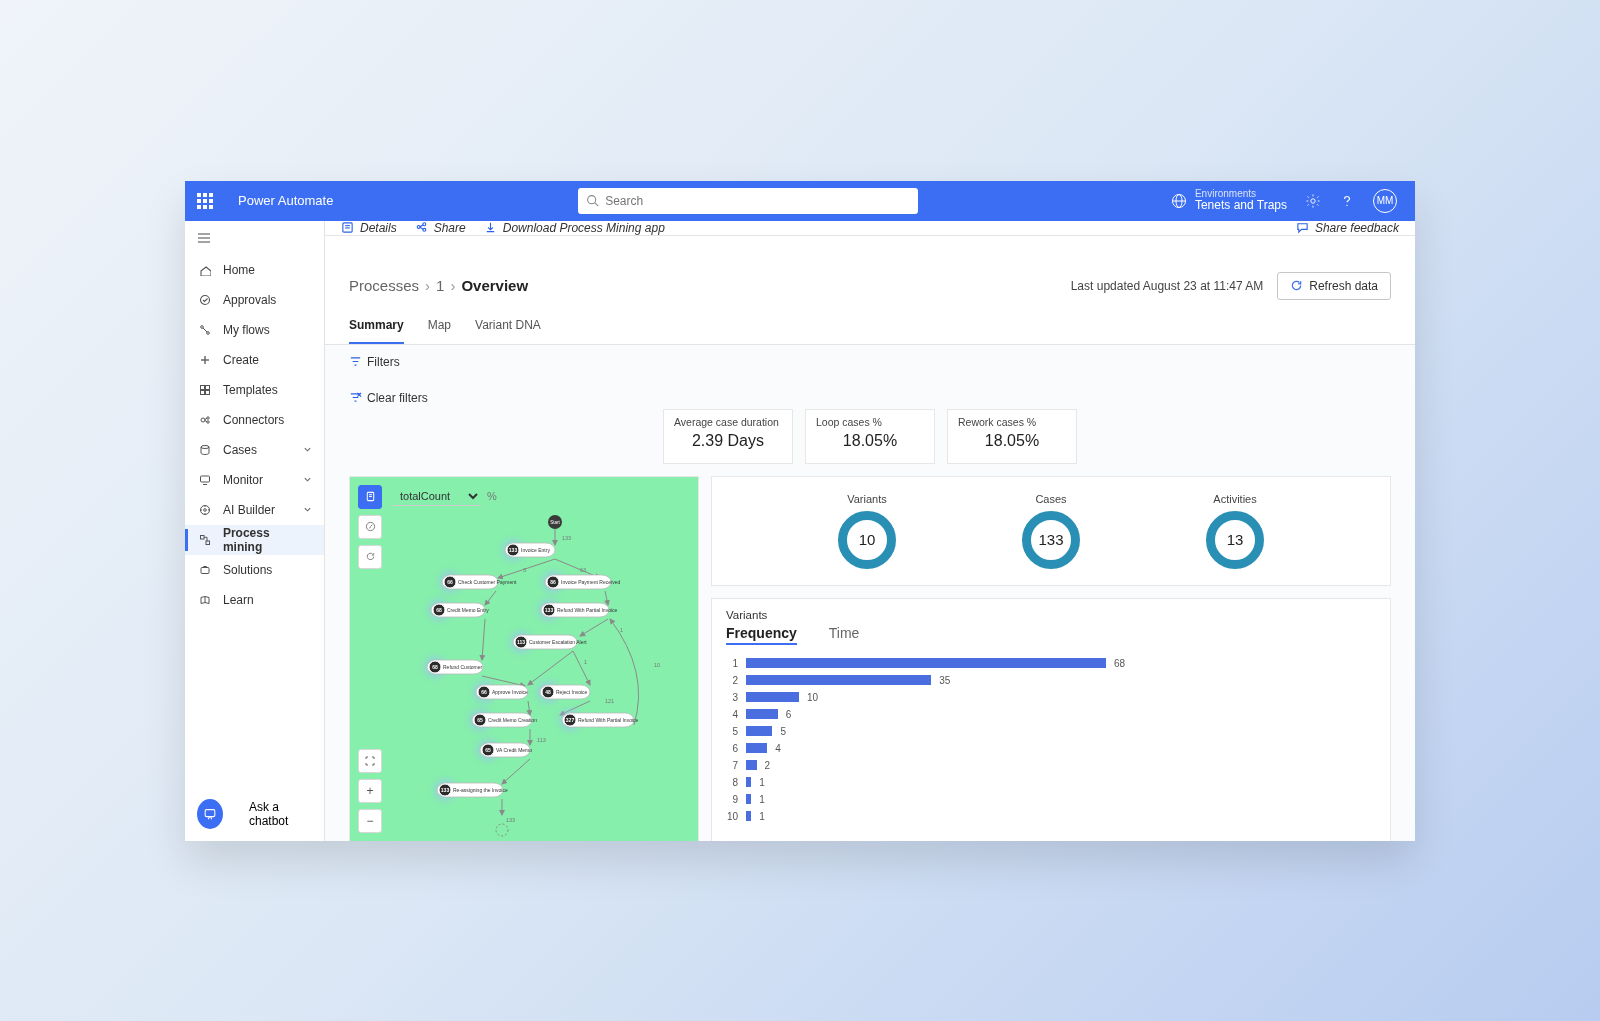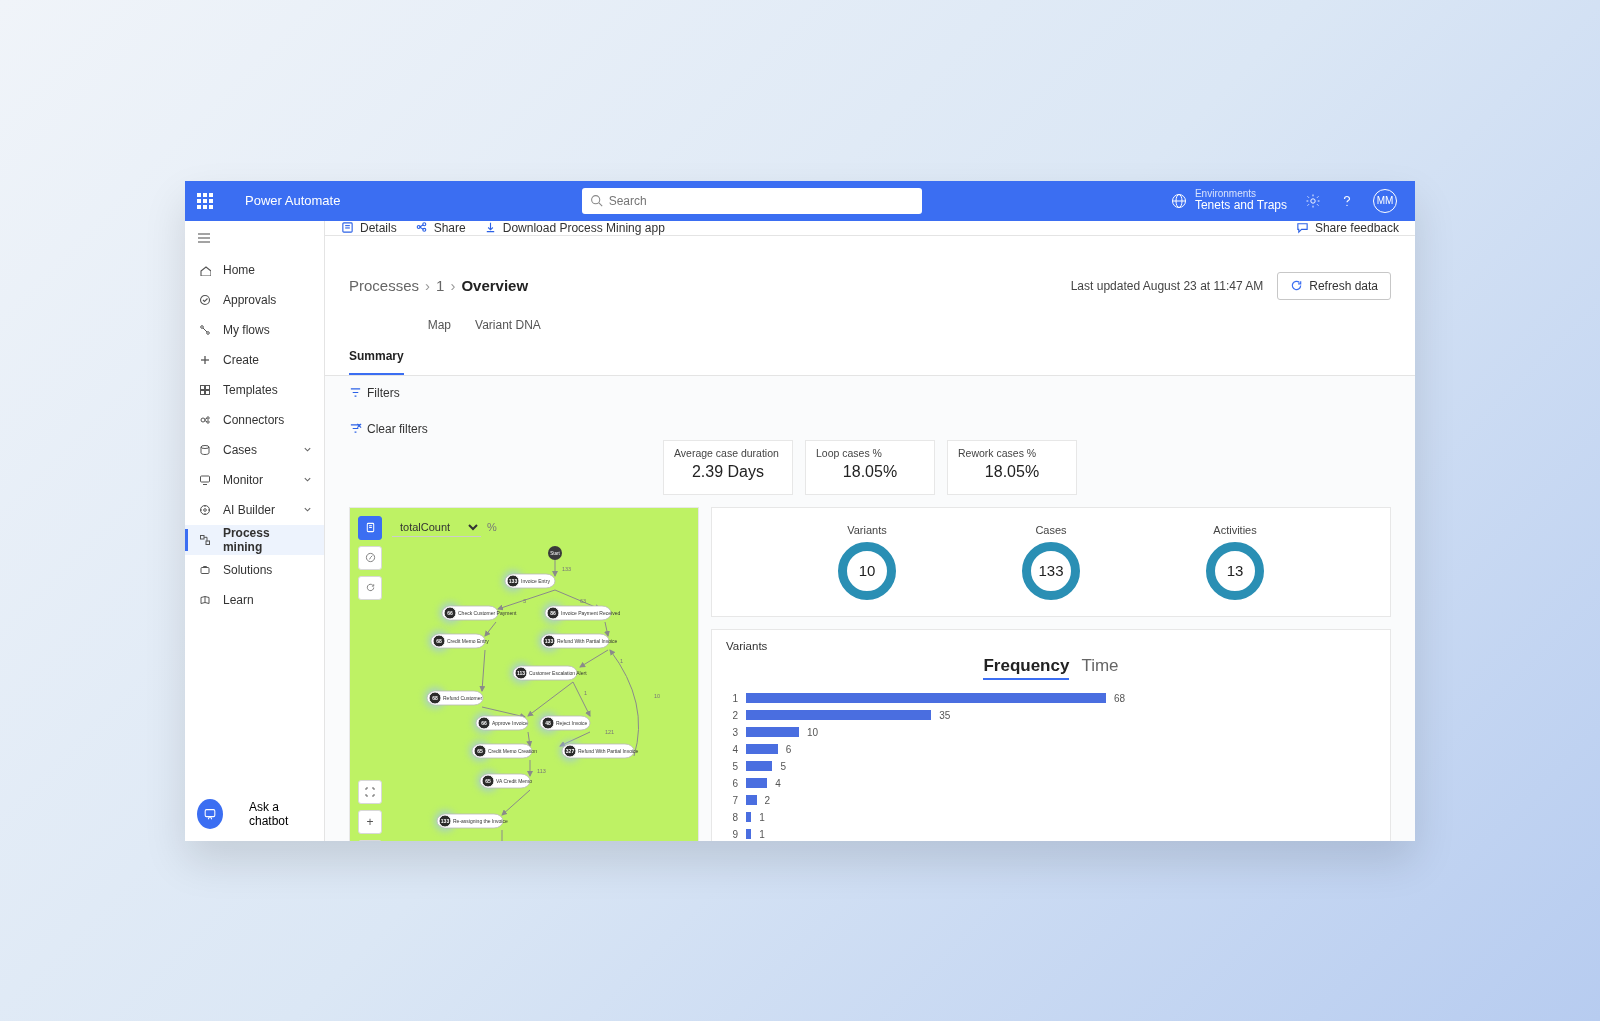--- a/index.html
+++ b/index.html
@@ -18,21 +18,21 @@
   overflow: hidden;
 }
 .topbar {
   height: 40px; background: #3b6ef2;
   display: flex; align-items: center; color: #fff;
   font-size: 13px;
 }
 .waffle { width:40px; display:flex; align-items:center; justify-content:center; }
 .waffle-grid { display:grid; grid-template-columns:repeat(3,4px); grid-template-rows:repeat(3,4px); gap:2px;}
 .waffle-grid span { background:#fff; width:4px; height:4px; }
-.topbar-title { margin-left:20px; font-weight:500; }
+.topbar-title { margin-left:13px; font-weight:500; }
 .search-wrap { flex:1; display:flex; justify-content:center; }
 .search {
   width: 340px; height:26px; background:#fff; border-radius:3px;
   display:flex; align-items:center; padding:0 8px; color:#666;
 }
 .search svg { margin-right:6px; }
 .search input { border:none; outline:none; font-size:12px; flex:1; color:#666; background:transparent; }
 .topbar-right { display:flex; align-items:center; gap:18px; padding:0 18px 0 8px; font-size:11px; }
 .env-block { display:flex; align-items:center; gap:8px; }
 .env-text .env-label { font-size:10px; opacity:.8; line-height:1.1;}
@@ -46,41 +46,41 @@
 .nav-item { height:30px; display:flex; align-items:center; padding:0 12px; gap:10px; color:#333; cursor:pointer; position:relative;}
 .nav-item.active { background:#edf3fd; font-weight:600; color:#323130;}
 .nav-item.active::before { content:""; position:absolute; left:0; top:4px; bottom:4px; width:3px; background:#3b6ef2;}
 .nav-icon { width:16px; display:flex; justify-content:center; color:#555;}
 .nav-chevron { margin-left:auto; color:#666;}
 .chatbot { margin-top:auto; padding:12px; display:flex; align-items:center; gap:26px; font-size:12px;}
 .chatbot-circle { width:30px; height:30px; background:#3b6ef2; border-radius:50%; display:flex; align-items:center; justify-content:center; color:#fff;}
 
 .main { flex:1; display:flex; flex-direction:column; background:#fafbfc; min-width:0;}
 .cmdbar { height:34px; border-bottom:1px solid #e4e4e4; display:flex; align-items:center; padding:0 16px; gap:18px; font-size:12px; color:#333; background:#fff;}
-.cmd-item { display:flex; align-items:center; gap:6px; cursor:pointer; color:#333;}
+.cmd-item { display:flex; align-items:center; gap:6px; cursor:pointer; color:#333;font-style:italic;}
 .cmd-item svg { color:#2b61e6;}
 .cmd-spacer { margin-left:auto;}
 .header-row { padding:36px 24px 6px; display:flex; align-items:center; background:#fff;}
 .breadcrumb { font-size:15px; color:#666;}
 .breadcrumb .here { color:#222; font-weight:600;}
 .breadcrumb .sep { margin:0 6px; color:#999;}
 .last-updated { margin-left:auto; font-size:12px; color:#444;}
 .refresh-btn { margin-left:14px; height:28px; border:1px solid #c7c7c7; background:#fff; border-radius:3px; padding:0 12px; display:flex; align-items:center; gap:6px; font-size:12px; cursor:pointer; color:#333;}
 .tabs-row { padding:8px 24px 0; display:flex; gap:24px; border-bottom:1px solid #e4e4e4; background:#fff; font-size:12px;}
 .tab { padding:4px 0 10px; color:#555; cursor:pointer;}
-.tab.active { color:#222; font-weight:600; border-bottom:2px solid #3b6ef2;margin-top:31px;}
+.tab.active { color:#222; font-weight:600; border-bottom:2px solid #3b6ef2;}
 .filter-row { padding:10px 24px 4px; display:flex; justify-content:flex-end; gap:22px; font-size:12px; color:#333;flex-direction:column;}
 .filter-item { display:flex; align-items:center; gap:5px; cursor:pointer;}
 .filter-item svg { color:#2b61e6;}
 .content-grid { padding:0 24px 16px; display:grid; grid-template-columns: 350px 1fr; grid-template-rows:auto auto; gap:12px;}
 .kpi-row { grid-column:1 / -1; display:flex; gap:12px; justify-content:center;}
 .kpi { border:1px solid #e7e7e7; background:#fff; width:130px; height:55px; padding:6px 10px; display:flex; flex-direction:column;}
 .kpi-label { font-size:10.5px; color:#444;}
 .kpi-value { font-size:16px; color:#222; text-align:center; margin-top:4px;}
-.map-card { border:1px solid #e7e7e7; background:#bef264; height:370px; position:relative; overflow:hidden;}
+.map-card { border:1px solid #e7e7e7; background:#86efac; height:370px; position:relative; overflow:hidden;}
 .map-toolbar { position:absolute; left:8px; top:8px; display:flex; flex-direction:column; gap:6px;}
 .map-tool-btn { width:24px; height:24px; border:1px solid #d8d8d8; background:#fff; border-radius:3px; display:flex; align-items:center; justify-content:center; font-size:12px; color:#555; cursor:pointer;}
 .map-tool-btn.primary { background:#3b6ef2; border-color:#3b6ef2; color:#fff;}
 .map-dropdown { position:absolute; top:10px; left:42px; display:flex; align-items:center; gap:6px; font-size:11px;}
 .map-dropdown select { border:none; border-bottom:1px solid #ccc; font-size:11px; padding:2px 14px 2px 4px; background:transparent; color:#333;}
 .pct { color:#777;}
 .zoom-controls { position:absolute; left:8px; bottom:12px; display:flex; flex-direction:column; gap:6px;}
 .process-svg { position:absolute; left:60px; top:35px; width:290px; height:330px;}
 .halo { fill:#9bc0f6; fill-opacity:.55; filter:blur(3px);}
 .pnode rect { fill:#fff; stroke:#b9b9b9; stroke-width:0.8; rx:9; ry:9;}
@@ -89,21 +89,21 @@
 .pnode text.lbl { fill:#333; font-size:5px;}
 .edge { stroke:#8a8a8a; stroke-width:1; fill:none; marker-end:url(#arrow);}
 .edge-lbl { font-size:5.5px; fill:#777;}
 .right-col { display:flex; flex-direction:column; gap:12px;}
 .stats-card { border:1px solid #e7e7e7; background:#fff; height:110px; display:flex; justify-content:space-evenly; align-items:center;}
 .stat-block { text-align:center;}
 .stat-label { font-size:11px; color:#444; margin-bottom:6px;}
 .stat-ring { width:58px; height:58px; border:9px solid #2a8fb4; border-radius:50%; display:flex; align-items:center; justify-content:center; font-size:15px; color:#222;}
 .variants-card { border:1px solid #e7e7e7; background:#fff; flex:1; padding:10px 14px;}
 .variants-card .title { font-size:11.5px; margin-bottom:4px; color:#333;}
-.variant-tabs { display:flex; gap:12px; font-size:17px; margin-bottom:10px; color:#666;justify-content:center;}
+.variant-tabs { display:flex; gap:32px; font-size:14px; margin-bottom:10px; color:#666;}
 .variant-tab.active { color:#222; font-weight:600; border-bottom:2px solid #3b6ef2; padding-bottom:2px;}
 .chart-row { display:flex; align-items:center; height:17px; gap:8px; font-size:10px; color:#555;}
 .chart-row .idx { width:12px; text-align:right;}
 .chart-row .bar { height:10px; background:#4a6ee0;}
 .chart-row .val { color:#555;}
 </style>
 </head>
 <body>
 
 <div class="app-frame">

